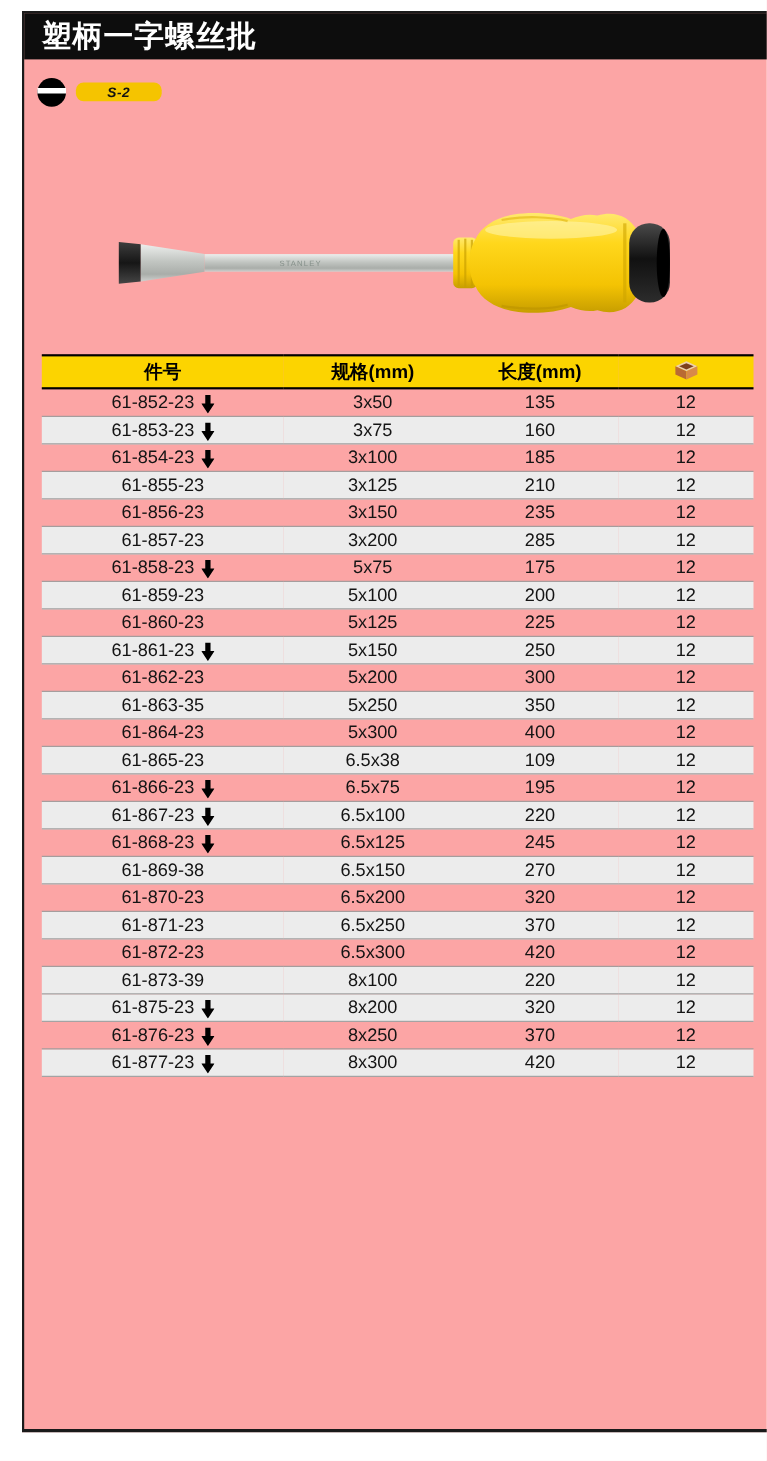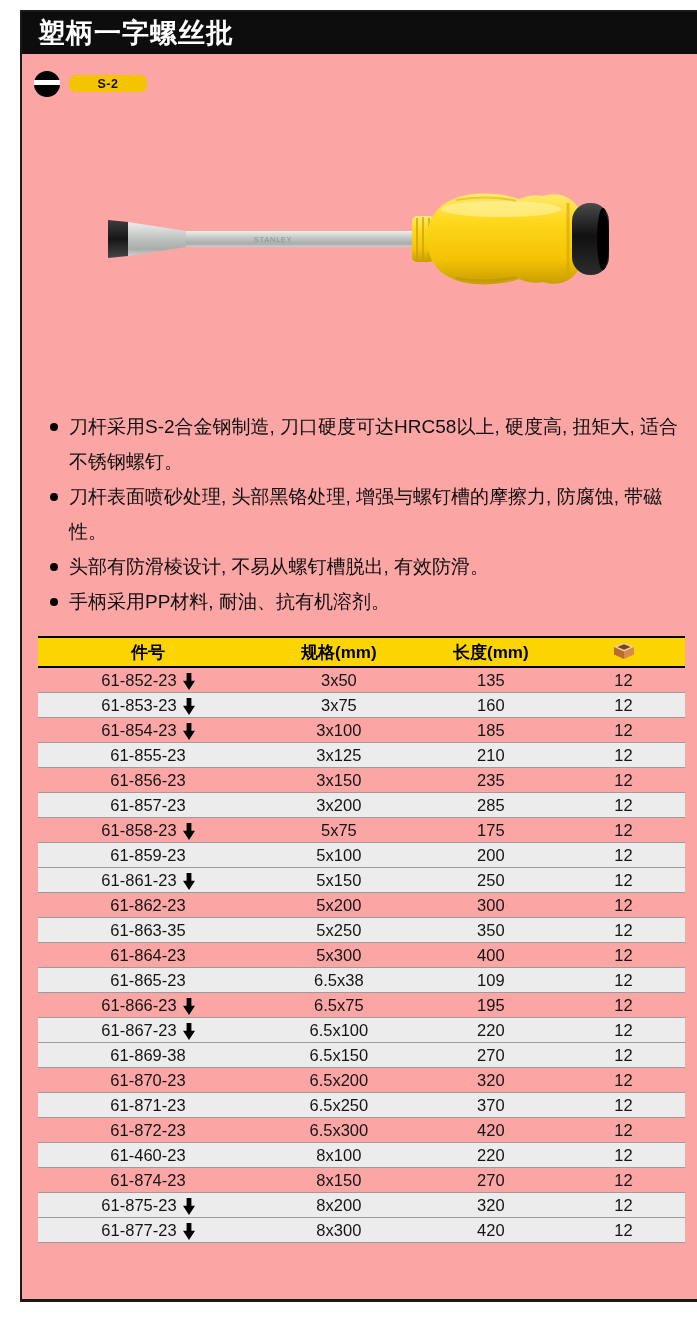--- a/index.html
+++ b/index.html
@@ -9,21 +9,21 @@
          border:2px solid #1a1a1a;border-bottom-width:3px;background:#fca5a5;}
   
   .title-bar{height:42px;background:#0d0d0d;color:#fff;display:flex;align-items:center;
              padding-left:16px;font-size:27px;font-weight:bold;letter-spacing:1px;}
   
   .icon-row{margin:16px 0 0 12px;display:flex;align-items:center;gap:9px;height:27px;}
   .slot-icon{width:26px;height:26px;background:#000;border-radius:50%;position:relative;flex:none;}
   .slot-icon::after{content:'';position:absolute;left:0;right:0;top:9px;height:5px;background:#fff;}
   .badge{width:78px;height:17px;background:#f5c400;border-radius:7px;display:flex;
          align-items:center;justify-content:center;font-size:12.5px;font-weight:bold;
-         color:#111;letter-spacing:.5px;}
+         font-style:italic;color:#111;letter-spacing:.5px;}
   
   .product-image{margin:76px 0 0 84px;width:505px;height:132px;}
   
   .features{list-style:none;margin:104px 18px 0 26px;padding:0;}
   .features li{position:relative;padding-left:21px;font-size:19px;line-height:35px;
                color:#0e0e0e;}
   .features li::before{content:'';position:absolute;left:2px;top:14px;width:8px;height:8px;
                background:#000;border-radius:50%;}
   
   table.spec{width:calc(100% - 32px);margin:17px auto 0;border-collapse:collapse;table-layout:fixed;}
@@ -99,26 +99,20 @@
       <ellipse cx="395" cy="36" rx="60" ry="8" fill="#fff6b0" opacity="0.55"></ellipse>
       <path d="M350,27 C370,23 395,24 410,28" stroke="#d9ab00" stroke-width="2" fill="none" opacity="0.5"></path>
       <path d="M350,105 C370,109 395,108 410,104" stroke="#b78f00" stroke-width="2" fill="none" opacity="0.5"></path>
       <line x1="462" y1="30" x2="462" y2="102" stroke="#cfa500" stroke-width="3" opacity="0.6"></line>
 
       <rect x="466" y="30" width="37" height="72" rx="18" fill="url(#capGrad)"></rect>
       <ellipse cx="497" cy="66" rx="6" ry="31" fill="#000"></ellipse>
     </svg>
   </div>
 
-  <ul class="features">
-    <li>刀杆采用S-2合金钢制造, 刀口硬度可达HRC58以上, 硬度高, 扭矩大, 适合不锈钢螺钉。</li>
-    <li>刀杆表面喷砂处理, 头部黑铬处理, 增强与螺钉槽的摩擦力, 防腐蚀, 带磁性。</li>
-    <li>头部有防滑棱设计, 不易从螺钉槽脱出, 有效防滑。</li>
-    <li>手柄采用PP材料, 耐油、抗有机溶剂。</li>
-  </ul>
 
   <table class="spec">
     <colgroup>
         <col class="c1">
         <col class="c2">
         <col class="c3">
         <col class="c4">
       </colgroup>
     <thead>
       <tr>
@@ -205,20 +199,28 @@
           <td>12</td>
         </tr>
         <tr class="alt">
           <td><span class="wrap">
               <span>61-859-23</span>
             </span></td>
           <td>5x100</td>
           <td>200</td>
           <td>12</td>
         </tr>
+        <tr>
+          <td><span class="wrap">
+              <span>61-860-23</span>
+            </span></td>
+          <td>5x125</td>
+          <td>225</td>
+          <td>12</td>
+        </tr>
         <tr class="alt">
           <td><span class="wrap">
               <span>61-861-23</span>
               <svg class="arrow" width="12" height="17" viewBox="0 0 12 17">
                 <path d="M3.6 0h4.8v7.8H12L6 17 0 7.8h3.6z" fill="#000"></path>
               </svg>
             </span></td>
           <td>5x150</td>
           <td>250</td>
           <td>12</td>
@@ -270,20 +272,31 @@
           <td><span class="wrap">
               <span>61-867-23</span>
               <svg class="arrow" width="12" height="17" viewBox="0 0 12 17">
                 <path d="M3.6 0h4.8v7.8H12L6 17 0 7.8h3.6z" fill="#000"></path>
               </svg>
             </span></td>
           <td>6.5x100</td>
           <td>220</td>
           <td>12</td>
         </tr>
+        <tr>
+          <td><span class="wrap">
+              <span>61-868-23</span>
+              <svg class="arrow" width="12" height="17" viewBox="0 0 12 17">
+                <path d="M3.6 0h4.8v7.8H12L6 17 0 7.8h3.6z" fill="#000"></path>
+              </svg>
+            </span></td>
+          <td>6.5x125</td>
+          <td>245</td>
+          <td>12</td>
+        </tr>
         <tr class="alt">
           <td><span class="wrap">
               <span>61-869-38</span>
             </span></td>
           <td>6.5x150</td>
           <td>270</td>
           <td>12</td>
         </tr>
         <tr>
           <td><span class="wrap">
@@ -304,45 +317,48 @@
         <tr>
           <td><span class="wrap">
               <span>61-872-23</span>
             </span></td>
           <td>6.5x300</td>
           <td>420</td>
           <td>12</td>
         </tr>
         <tr class="alt">
           <td><span class="wrap">
-              <span>61-460-23</span>
+              <span>61-873-39</span>
             </span></td>
           <td>8x100</td>
           <td>220</td>
           <td>12</td>
         </tr>
-        <tr>
-          <td><span class="wrap">
-              <span>61-874-23</span>
-            </span></td>
-          <td>8x150</td>
-          <td>270</td>
-          <td>12</td>
-        </tr>
         <tr class="alt">
           <td><span class="wrap">
               <span>61-875-23</span>
               <svg class="arrow" width="12" height="17" viewBox="0 0 12 17">
                 <path d="M3.6 0h4.8v7.8H12L6 17 0 7.8h3.6z" fill="#000"></path>
               </svg>
             </span></td>
           <td>8x200</td>
           <td>320</td>
           <td>12</td>
         </tr>
+        <tr>
+          <td><span class="wrap">
+              <span>61-876-23</span>
+              <svg class="arrow" width="12" height="17" viewBox="0 0 12 17">
+                <path d="M3.6 0h4.8v7.8H12L6 17 0 7.8h3.6z" fill="#000"></path>
+              </svg>
+            </span></td>
+          <td>8x250</td>
+          <td>370</td>
+          <td>12</td>
+        </tr>
         <tr class="alt">
           <td><span class="wrap">
               <span>61-877-23</span>
               <svg class="arrow" width="12" height="17" viewBox="0 0 12 17">
                 <path d="M3.6 0h4.8v7.8H12L6 17 0 7.8h3.6z" fill="#000"></path>
               </svg>
             </span></td>
           <td>8x300</td>
           <td>420</td>
           <td>12</td>

